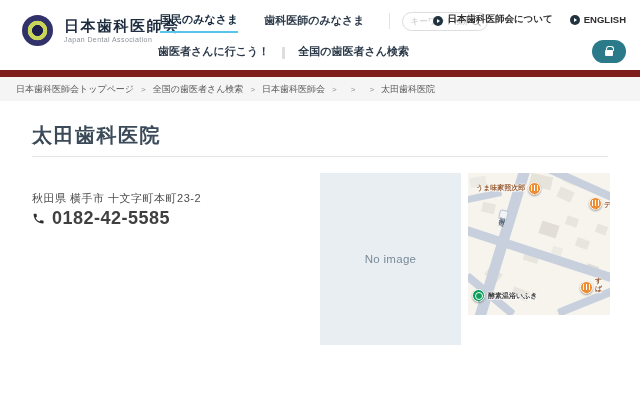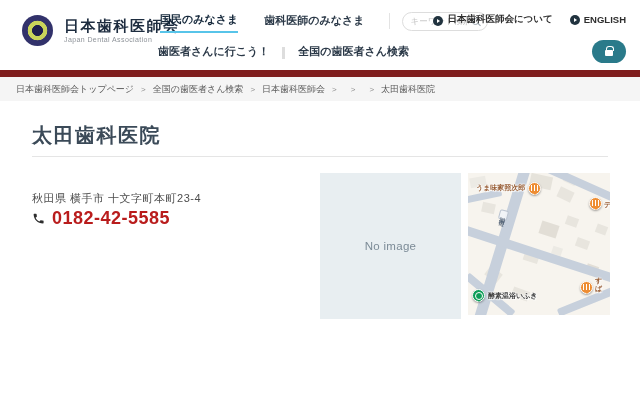--- a/index.html
+++ b/index.html
@@ -46,24 +46,24 @@
   .breadcrumb{position:absolute;top:70px;left:0;right:0;height:31px;background:#f5f5f5;border-top:7px solid #7f1d1d;
     display:flex;align-items:center;padding-left:16px;font-size:9px;color:#5a5a5a;white-space:nowrap;overflow:hidden}
   .breadcrumb a{color:#5a5a5a;text-decoration:none;cursor:pointer}
   .breadcrumb .sep{margin:0 7px;color:#8f8f8f;font-size:8px}
   .breadcrumb .current{color:#5a5a5a}
 
   
   .clinic-title{position:absolute;left:32px;top:122px;font-size:20px;font-weight:600;color:#3b4a58;letter-spacing:1.5px}
   .hr{position:absolute;left:32px;right:32px;top:156px;height:1px;background:#e5e5e5}
   .addr{position:absolute;left:32px;top:191px;font-size:11px;color:#4d4d4d;letter-spacing:.5px}
-  .phone{position:absolute;left:32px;top:208px;display:flex;align-items:center;gap:7px;font-size:18px;font-weight:700;color:#b91c1c;text-decoration:none;letter-spacing:.5px}
+  .phone{position:absolute;left:32px;top:208px;display:flex;align-items:center;gap:7px;font-size:18px;font-weight:700;color:#404040;text-decoration:none;letter-spacing:.5px}
   .phone svg{width:13px;height:13px;fill:#2e2e2e}
 
-  .noimg{position:absolute;left:320px;top:173px;width:141px;height:146px;background:#e8eef1;
+  .noimg{position:absolute;left:320px;top:173px;width:141px;height:172px;background:#e8eef1;
     display:flex;align-items:center;justify-content:center;font-size:11.5px;color:#7c8b97;letter-spacing:.3px}
 
   
   .map{position:absolute;left:468px;top:173px;width:142px;height:142px;background:#f7f4ee;overflow:hidden;cursor:grab}
   .bld{position:absolute;background:#e8e5de;z-index:0}
   .road{position:absolute;background:#c7d0dc;border-radius:2px;z-index:1}
   .roadlabel{position:absolute;left:31px;top:37px;writing-mode:vertical-rl;transform:rotate(15deg);font-size:6px;
     color:#4c5d72;background:rgba(240,243,247,.92);border:.5px solid #b9c2cf;border-radius:2px;padding:2px 0;
     letter-spacing:1px;z-index:2;line-height:1.1}
   .poi{position:absolute;width:13px;height:13px;border-radius:50%;background:#ee8d33;border:1.5px solid #fff;
@@ -137,21 +137,21 @@
     <span class="sep">&gt;</span>
     <span class="sep">&gt;</span>
     <span class="sep">&gt;</span>
     <span class="current">太田歯科医院</span>
   </div>
 
   <main>
     <h1 class="clinic-title">太田歯科医院</h1>
     <div class="hr"></div>
 
-    <div class="addr">秋田県 横手市 十文字町本町23-4</div>
+    <div class="addr">秋田県 横手市 十文字町本町23-2</div>
 
     <a class="phone">
       <svg viewBox="0 0 24 24">
         <path d="M6.6 10.8c1.5 3 3.9 5.4 6.9 6.9l2.3-2.3c.3-.3.7-.4 1-.2 1.1.4 2.3.6 3.6.6.6 0 1 .4 1 1V20c0 .6-.4 1-1 1C10.6 21 3 13.4 3 4c0-.6.4-1 1-1h3.5c.6 0 1 .4 1 1 0 1.2.2 2.4.6 3.6.1.3 0 .7-.3 1l-2.2 2.2z"></path>
       </svg>
       <span>0182-42-5585</span>
     </a>
 
     <div class="noimg">
       <span>No image</span>

